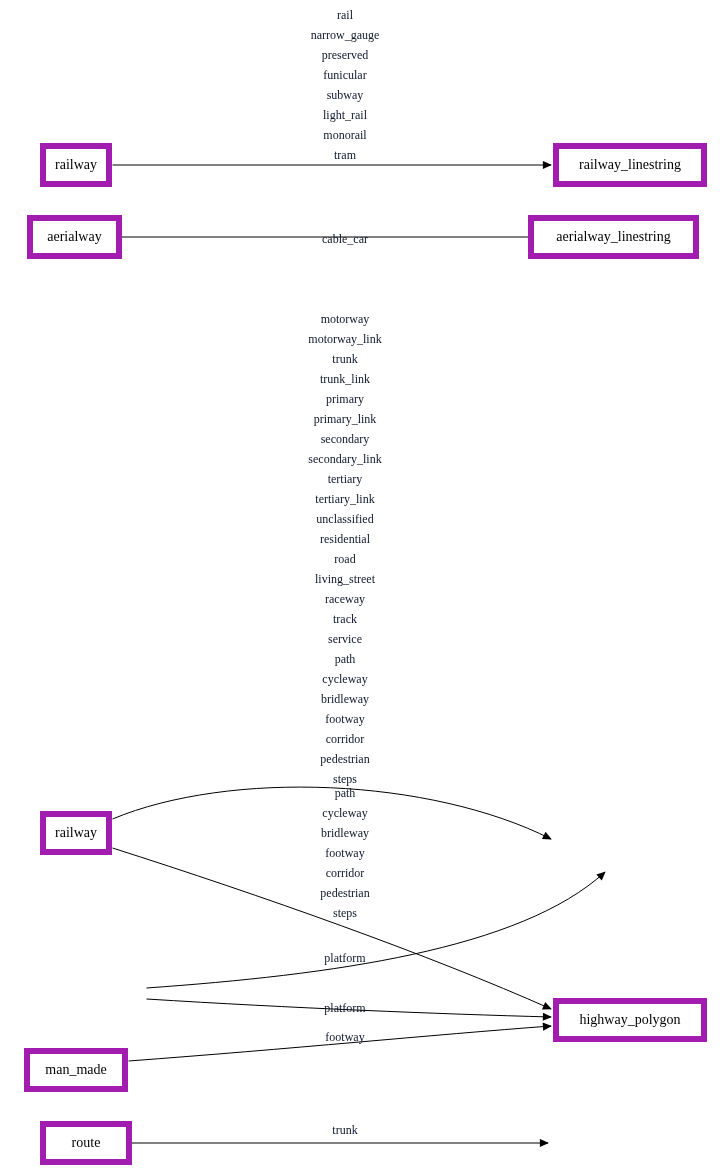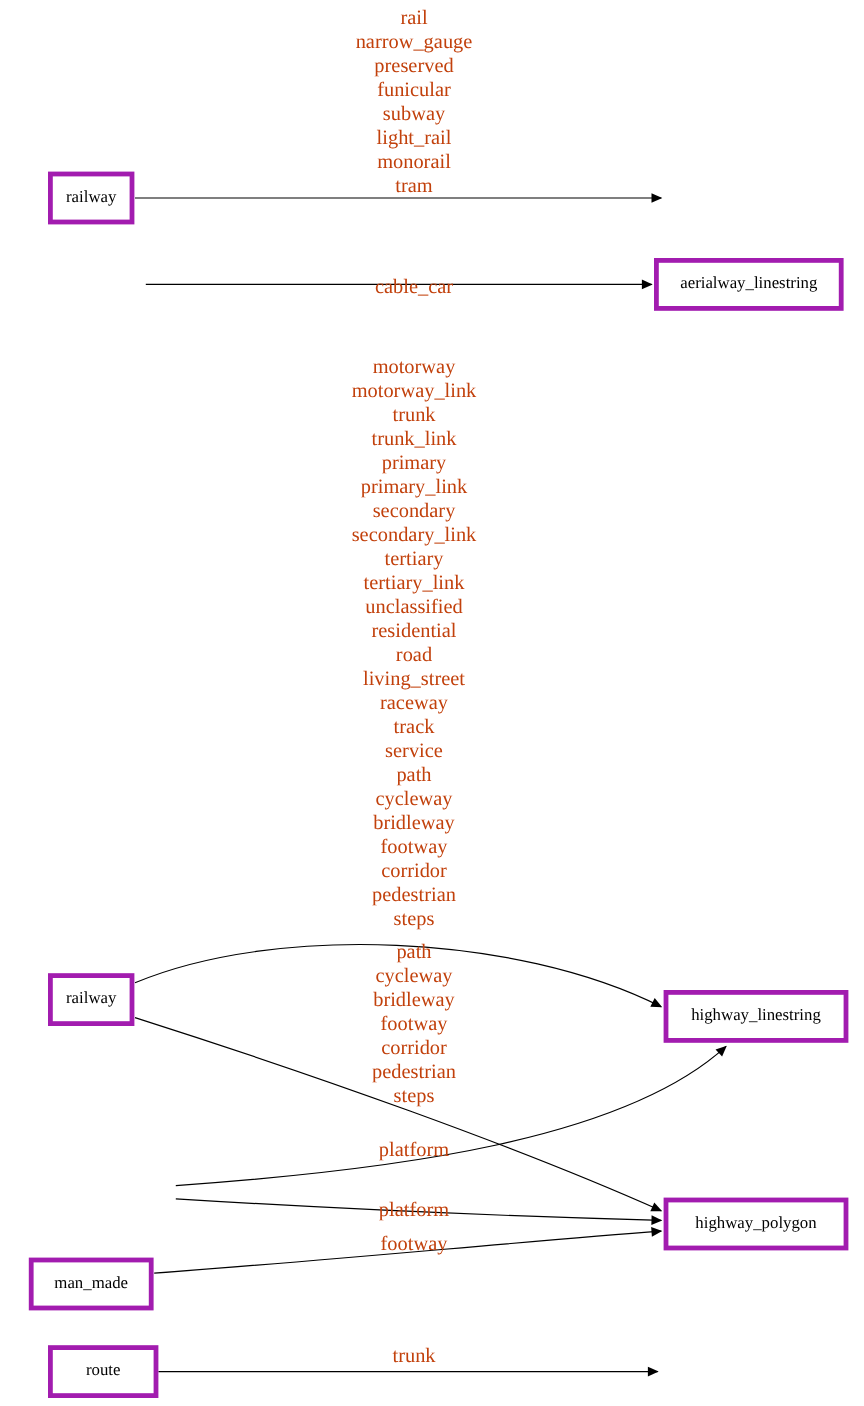--- a/index.html
+++ b/index.html
@@ -19,37 +19,37 @@
     position: absolute;
     left: 0;
     top: 0;
     width: 720px;
     height: 1172px;
     pointer-events: none;
   }
   .node {
     position: absolute;
     box-sizing: border-box;
-    border: 4px solid #a21caf;
+    border: 6px solid #a21caf;
     background: #ffffff;
     display: flex;
     align-items: center;
     justify-content: center;
     font-size: 14px;
     color: #000000;
     white-space: nowrap;
   }
   .edge-label {
     position: absolute;
     left: 345px;
     transform: translateX(-50%);
     text-align: center;
-    font-size: 17px;
+    font-size: 12px;
     line-height: 20px;
-    color: #c2410c;
+    color: #0f172a;
     white-space: pre-line;
   }
 </style>
 </head>
 <body>
 
 <div id="canvas">
 
   <svg id="edges-svg" viewBox="0 0 720 1172" xmlns="http://www.w3.org/2000/svg">
     <defs>
@@ -77,21 +77,21 @@
 
   <div class="edge-label" style="top:5px">rail
 narrow_gauge
 preserved
 funicular
 subway
 light_rail
 monorail
 tram</div>
   <div class="edge-label" style="top:229px">cable_car</div>
-  <div class="edge-label" style="top:296px">motorway
+  <div class="edge-label" style="top:309px">motorway
 motorway_link
 trunk
 trunk_link
 primary
 primary_link
 secondary
 secondary_link
 tertiary
 tertiary_link
 unclassified
@@ -114,25 +114,26 @@
 footway
 corridor
 pedestrian
 steps</div>
   <div class="edge-label" style="top:948px">platform</div>
   <div class="edge-label" style="top:998px">platform</div>
   <div class="edge-label" style="top:1027px">footway</div>
   <div class="edge-label" style="top:1120px">trunk</div>
 
   <div class="node" style="left:40px;  top:143px;  width:72px;  height:44px">railway</div>
+  <div class="node" style="left:553px; top:143px;  width:154px; height:44px">railway_linestring</div>
 
-  <div class="node" style="left:545px; top:215px;  width:158px; height:44px">aerialway_linestring</div>
+  <div class="node" style="left:27px;  top:215px;  width:95px;  height:44px">aerialway</div>
+  <div class="node" style="left:528px; top:215px;  width:171px; height:44px">aerialway_linestring</div>
 
   <div class="node" style="left:40px;  top:811px;  width:72px;  height:44px">railway</div>
-  <div class="node" style="left:553px; top:825px;  width:154px; height:44px">highway_linestring</div>
 
   <div class="node" style="left:24px;  top:1048px; width:104px; height:44px">man_made</div>
 
   <div class="node" style="left:553px; top:998px;  width:154px; height:44px">highway_polygon</div>
 
   <div class="node" style="left:40px;  top:1121px; width:92px;  height:44px">route</div>
 
 </div>
 
 </body></html>

